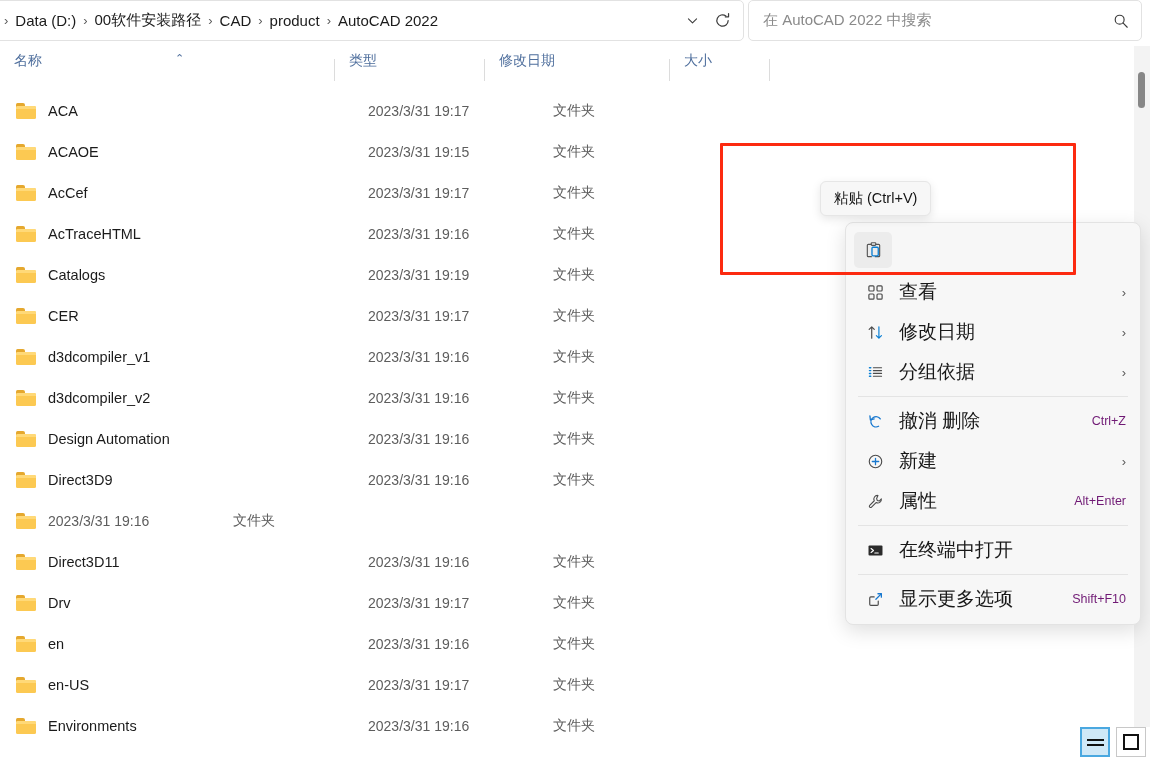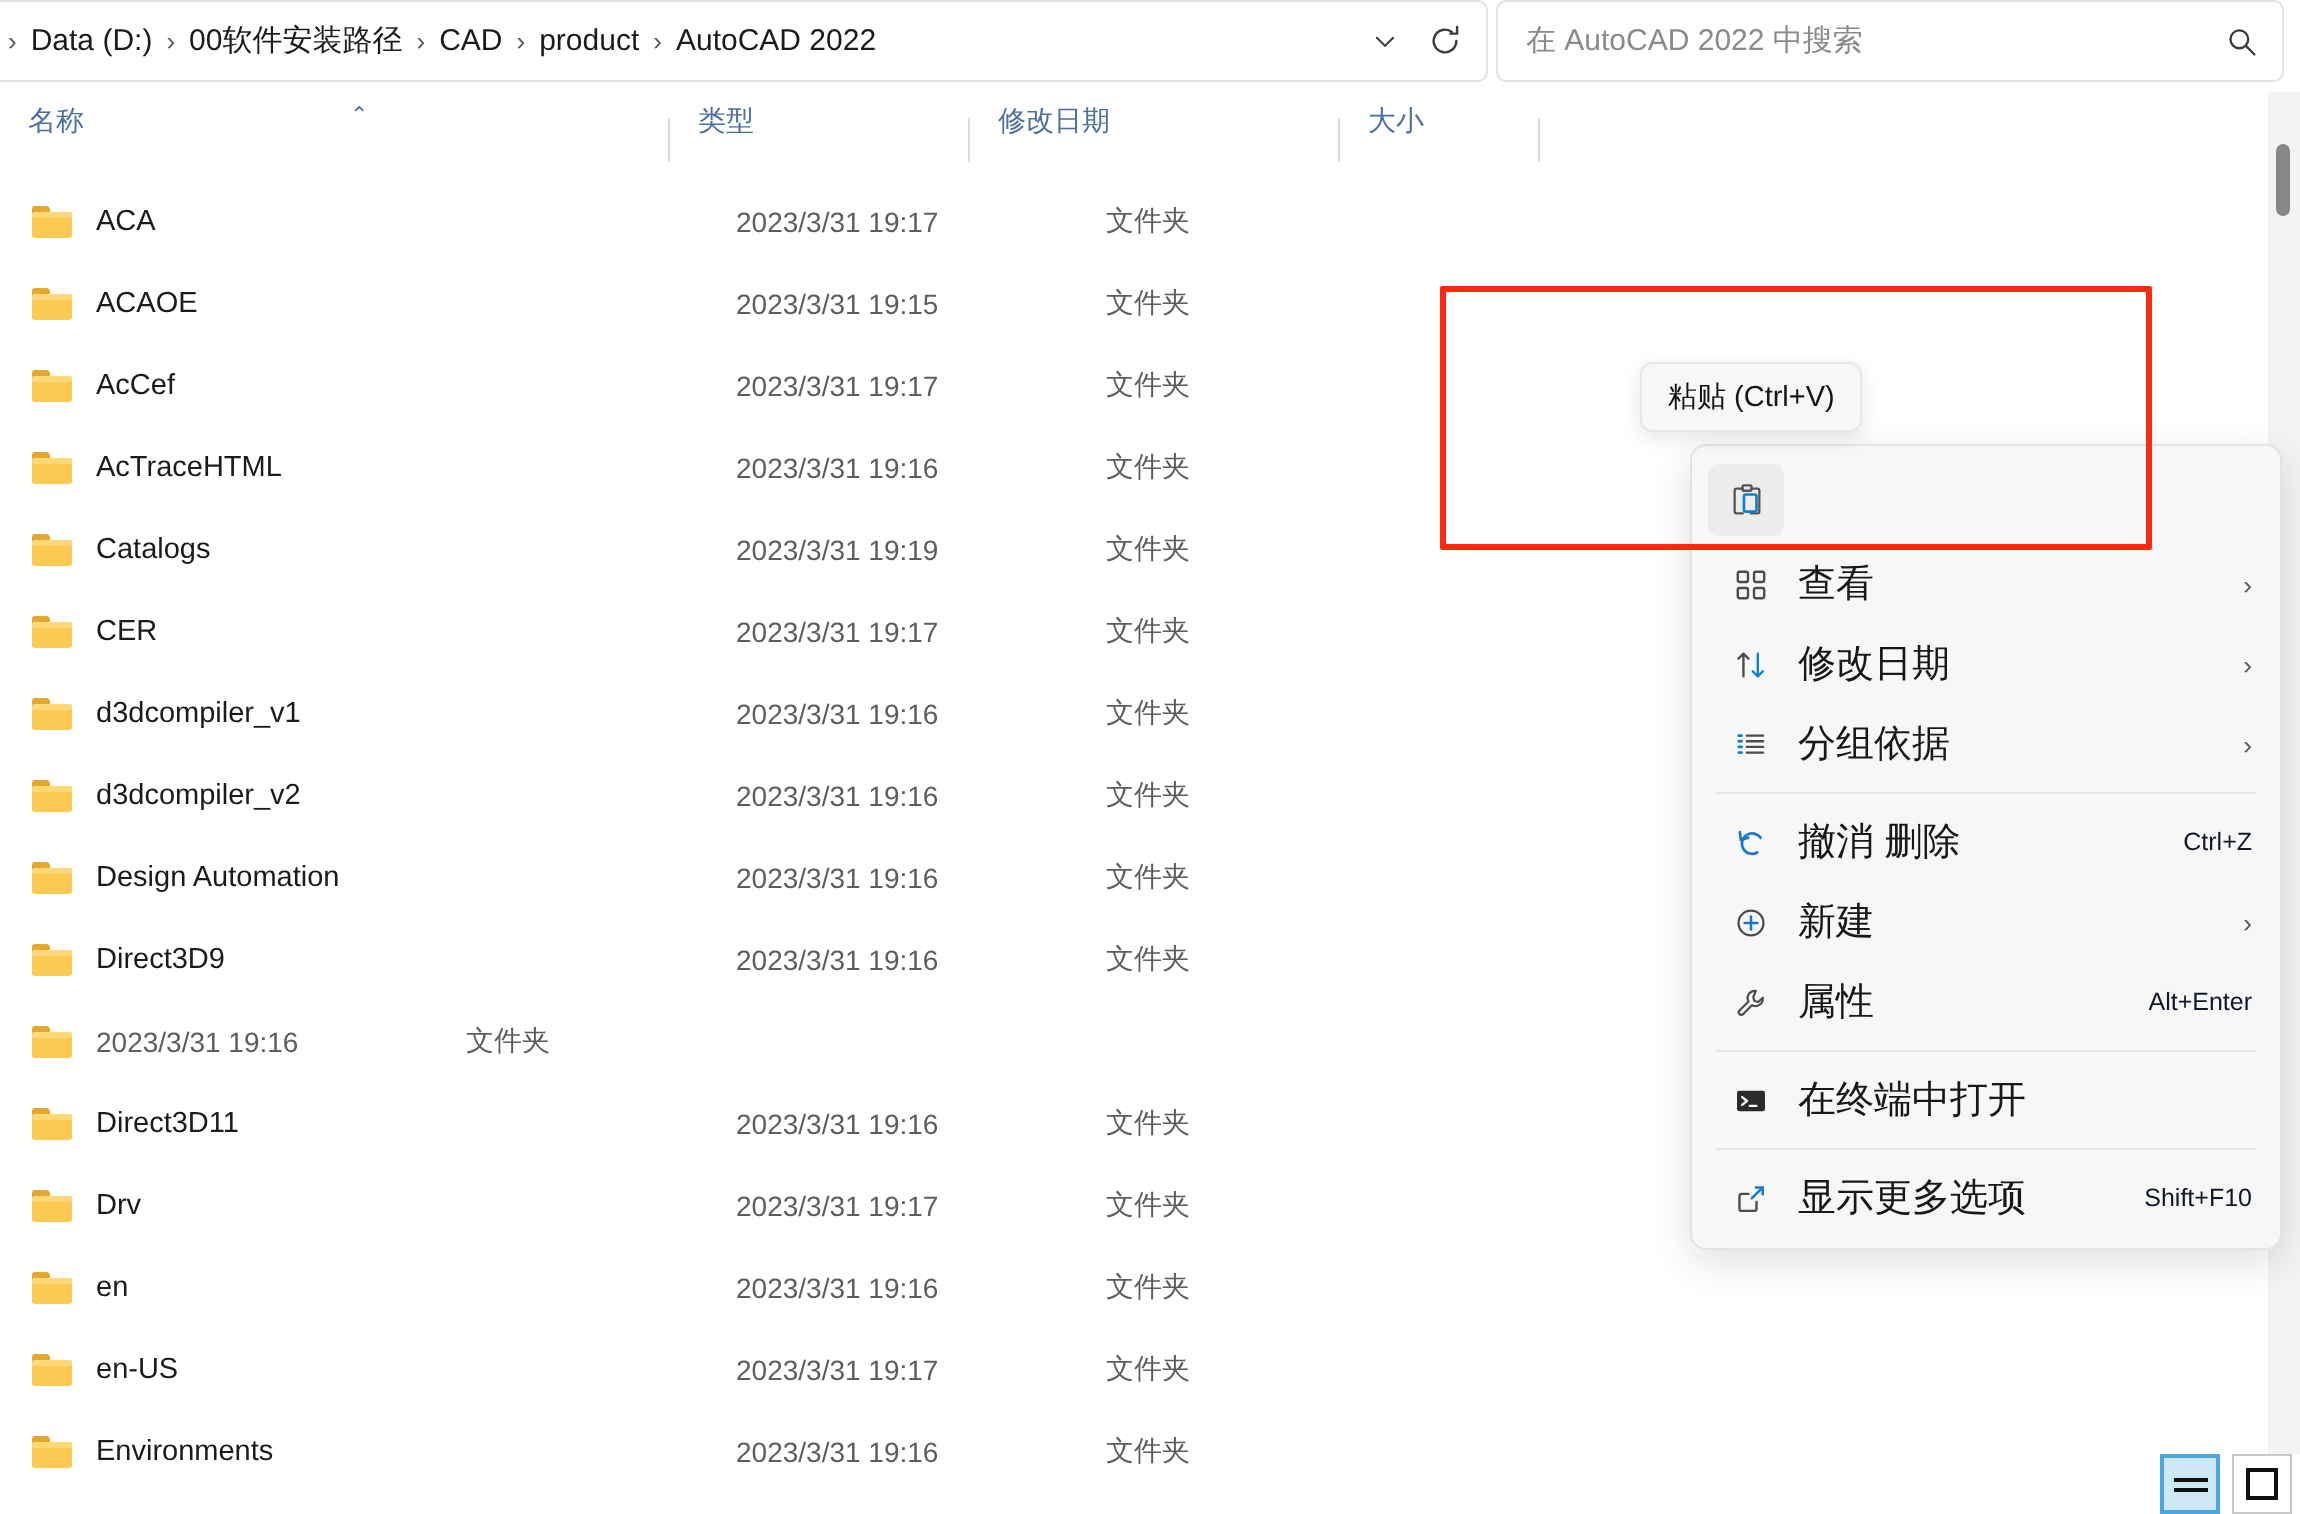--- a/index.html
+++ b/index.html
@@ -128,21 +128,21 @@
   }
   .mi {
     display: flex; align-items: center; height: 40px;
     padding: 0 10px 0 12px; border-radius: 5px; position: relative;
   }
   .mi .mico {
     width: 26px; display: flex; align-items: center; justify-content: center;
     flex: 0 0 auto; margin-right: 11px;
   }
   .mi .mlabel { flex: 1; font-size: 19px; color: #181818; }
-  .mi .maccel { font-size: 12.5px; color: #0f172a; margin-left: 12px; }
+  .mi .maccel { font-size: 12.5px; color: #701a75; margin-left: 12px; }
   .mi .mchev { font-size: 13px; color: #5a5a5a; margin-left: 10px; }
   .msep { height: 1px; background: #e4e4e4; margin: 4px 8px; }
 
   
   .tooltip {
     position: absolute; left: 820px; top: 181px;
     background: #f7f7f7; border: 1px solid #e6e6e6; border-radius: 6px;
     padding: 7px 13px; font-size: 14.5px; color: #141414;
     box-shadow: 0 3px 10px rgba(0,0,0,0.10);
     white-space: nowrap;

